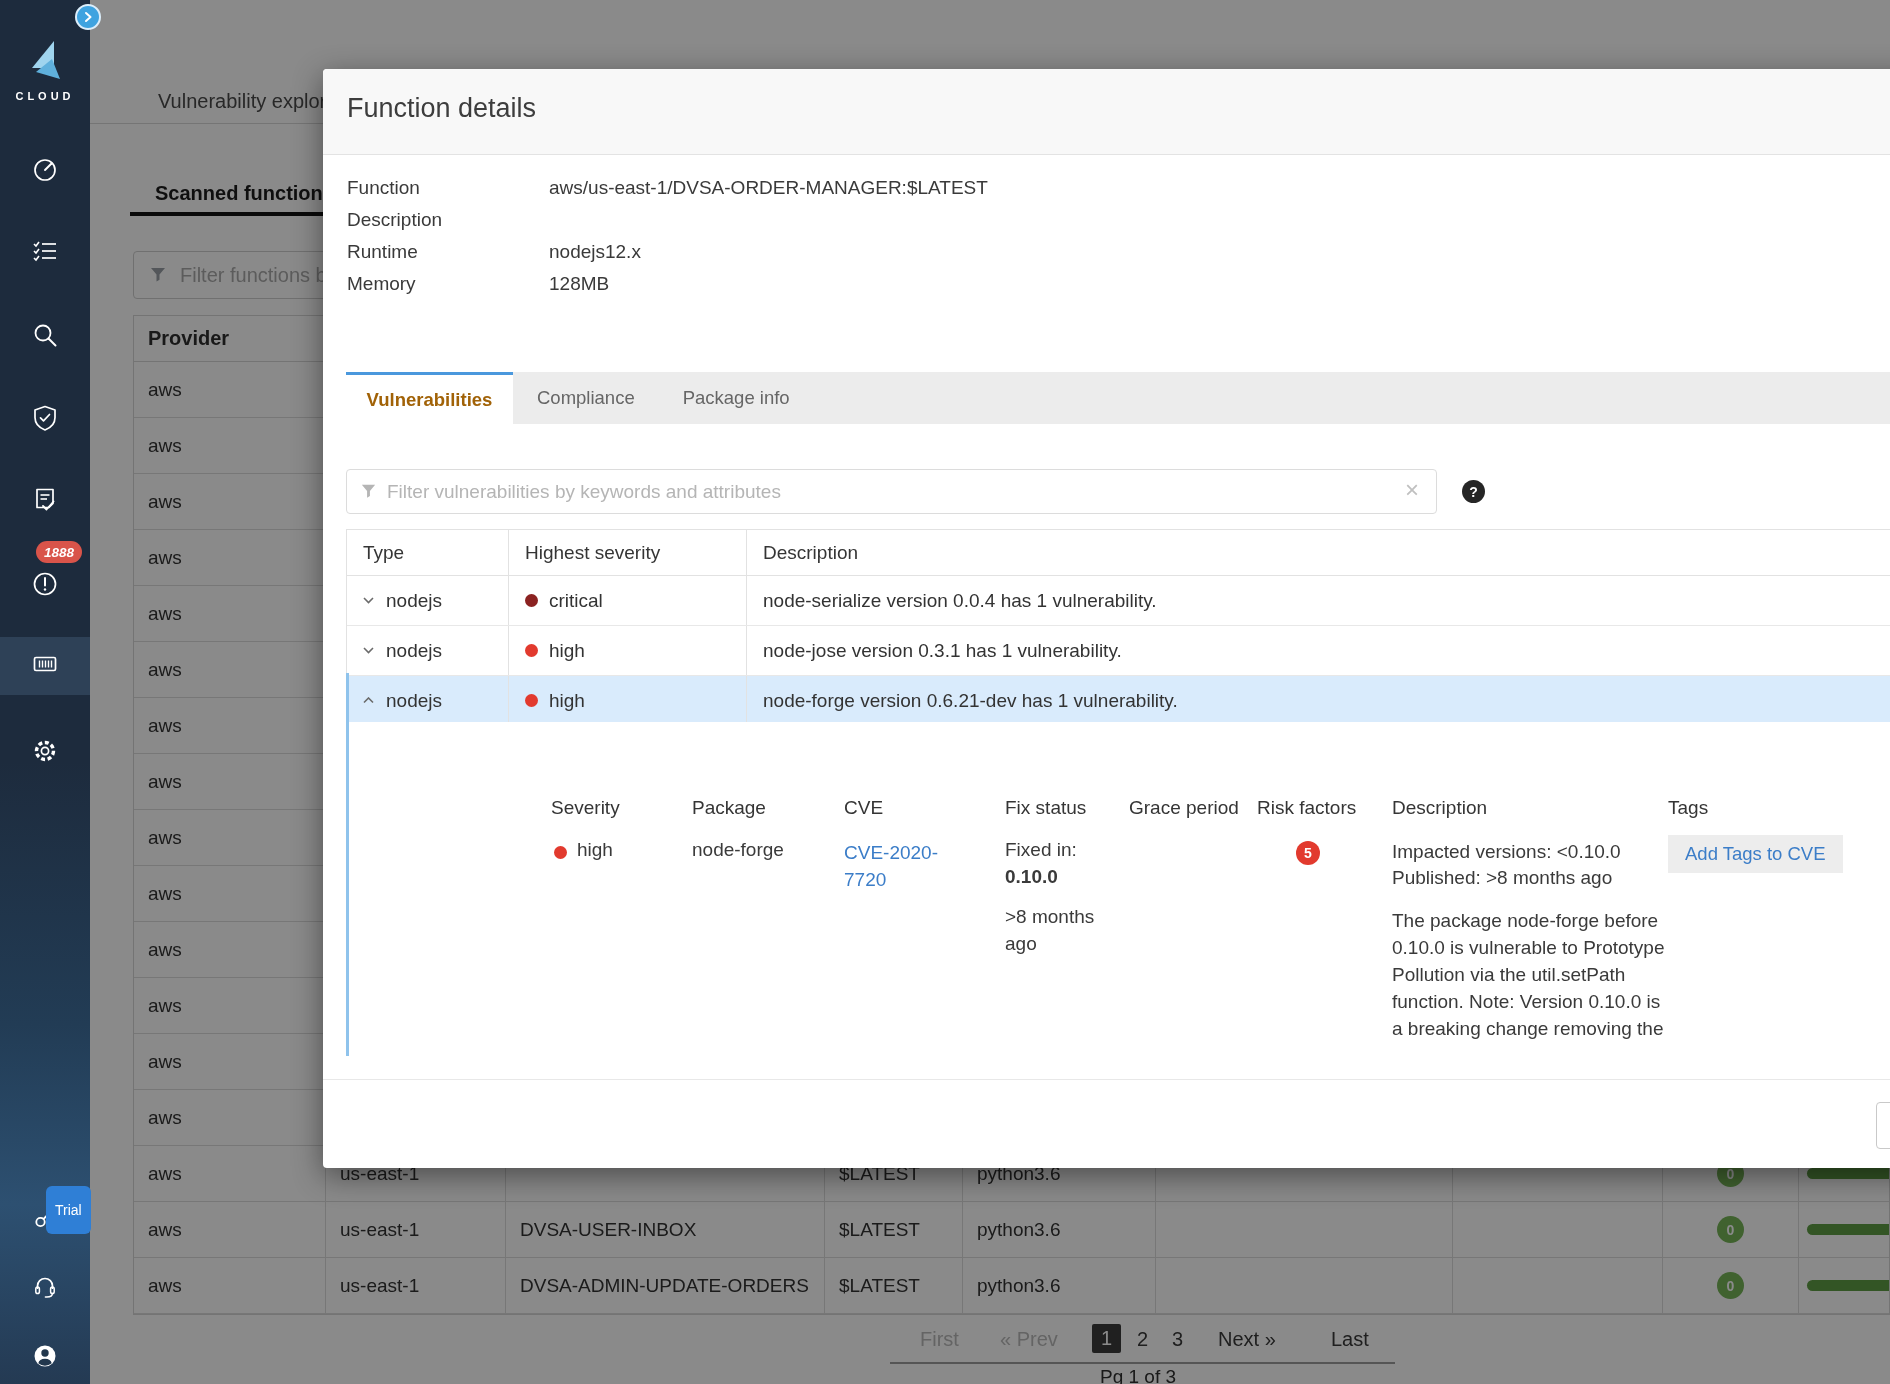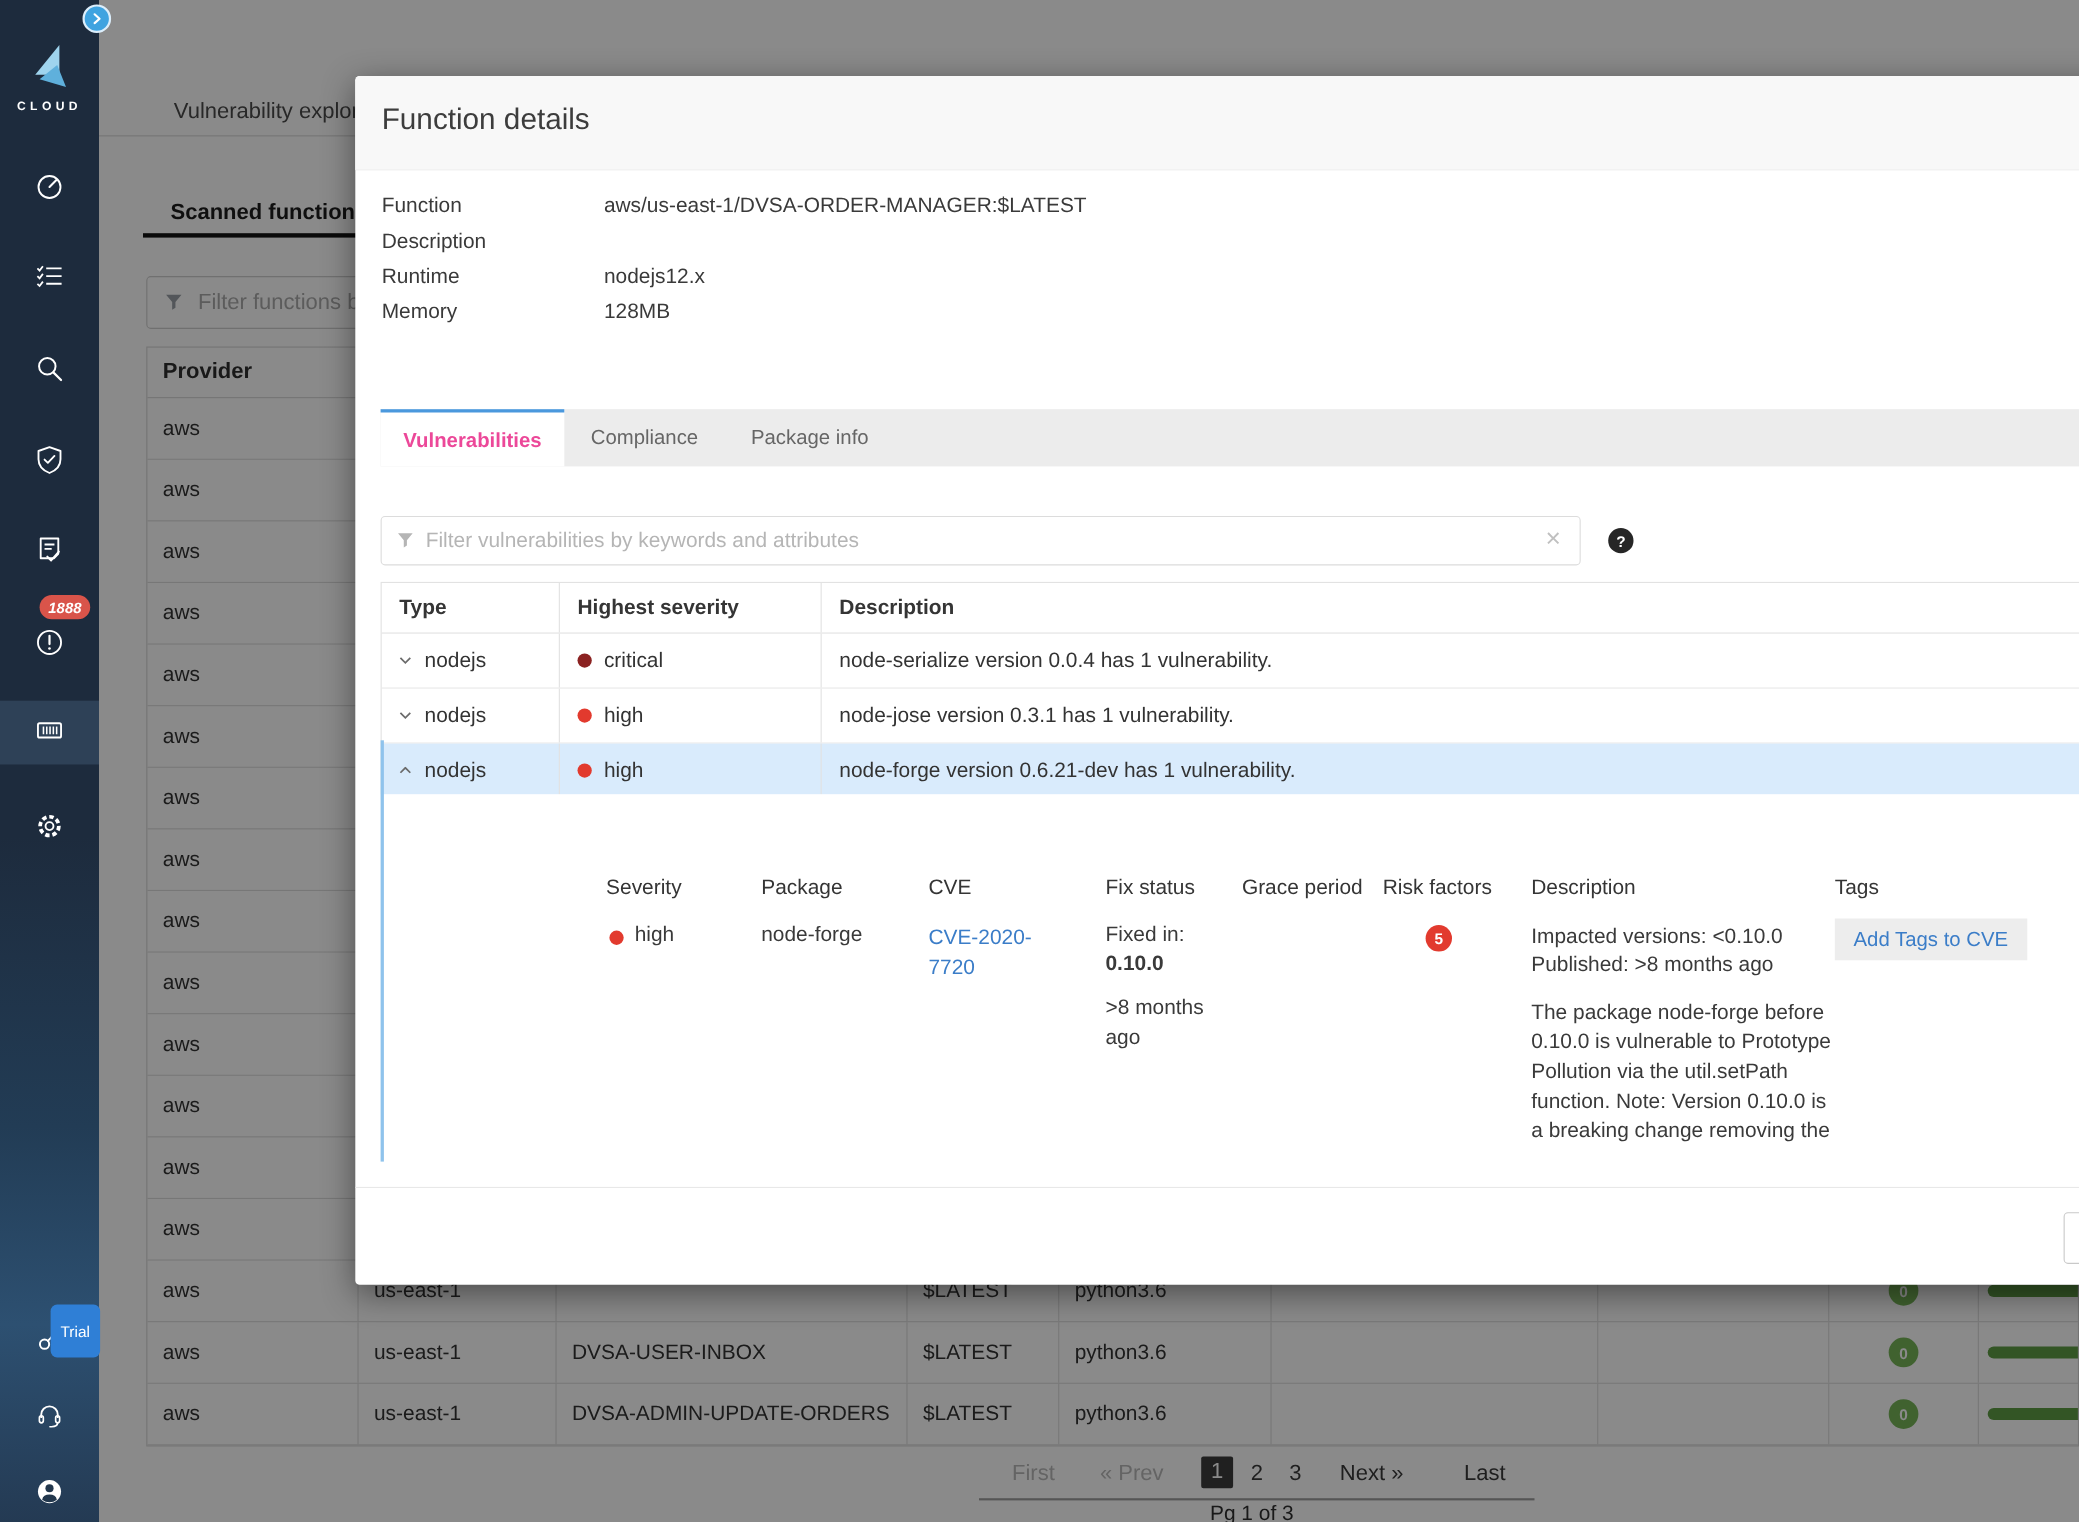--- a/index.html
+++ b/index.html
@@ -64,39 +64,39 @@
     border-radius:4px;box-shadow:0 8px 30px rgba(0,0,0,0.45);}
   .modal-header{position:absolute;left:0;top:0;right:0;height:85px;background:#f8f8f8;
     border-bottom:1px solid #e3e3e3;border-radius:4px 4px 0 0;}
   .modal-title{position:absolute;left:24px;top:24px;font-size:27px;color:#3d3d3d;font-weight:500;}
   .fields{position:absolute;left:24px;top:103px;}
   .field-row{height:32px;display:flex;align-items:center;font-size:19px;color:#3a3a3a;}
   .field-label{width:202px;}
   .tabs{position:absolute;left:23px;right:0;top:303px;height:52px;background:#ececec;display:flex;}
   .tab{height:52px;display:flex;align-items:center;justify-content:center;font-size:18.5px;color:#666;
     box-sizing:border-box;}
-  .tab.active{width:167px;background:#fff;border-top:3px solid #4a98dd;font-weight:bold;color:#ec4899;}
+  .tab.active{width:167px;background:#fff;border-top:3px solid #4a98dd;font-weight:bold;color:#a16207;}
   .tab.plain{padding:0 24px;}
   .m-filter{position:absolute;left:23px;top:400px;width:1091px;height:45px;border:1px solid #dcdcdc;
     border-radius:4px;box-sizing:border-box;font-size:19px;padding:0 40px;color:#3a3a3a;outline:none;
     font-family:"Liberation Sans",sans-serif;}
   .m-filter::placeholder{color:#b5b5b5;}
   .clear-x{position:absolute;left:1082px;top:407px;font-size:24px;color:#c0c0c0;line-height:28px;}
   .help-circle{position:absolute;left:1139px;top:411px;width:23px;height:23px;border-radius:50%;
     background:#262626;color:#fff;font-size:14px;font-weight:bold;display:flex;align-items:center;justify-content:center;}
 
   .vuln-table{position:absolute;left:23px;top:460px;width:1577px;border:1px solid #e2e2e2;box-sizing:border-box;}
   .v-head,.v-row{display:grid;grid-template-columns:162px 238px 1fr;}
   .v-head{height:45px;border-bottom:1px solid #e2e2e2;}
   .v-row{height:49px;border-bottom:1px solid #e8e8e8;}
   .v-row:last-child{border-bottom:none;}
   .v-cell{display:flex;align-items:center;padding-left:16px;font-size:19px;color:#333;
     border-right:1px solid #e2e2e2;overflow:hidden;white-space:nowrap;}
   .v-cell:last-child{border-right:none;}
-  .v-th{font-weight:bold;color:#353535;}
+  .v-th{font-weight:normal;color:#353535;}
   .v-row.hl{background:#d9ebfc;border-bottom:1px solid #c3ddf4;}
   .chev{margin-right:12px;flex:none;}
   .dot{width:13px;height:13px;border-radius:50%;margin-right:11px;flex:none;}
   .dot-critical{background:#8b2221;}
   .dot-high{background:#e23a2e;}
 
   .accent{position:absolute;left:23px;top:604px;width:3px;height:383px;background:#8fc3ec;z-index:3;}
   .detail{position:absolute;left:23px;top:653px;width:1560px;height:340px;background:#fff;}
   .d-h{position:absolute;top:75px;font-size:19px;font-weight:normal;color:#353535;white-space:nowrap;}
   .d-v{position:absolute;font-size:19px;color:#3a3a3a;white-space:nowrap;}

